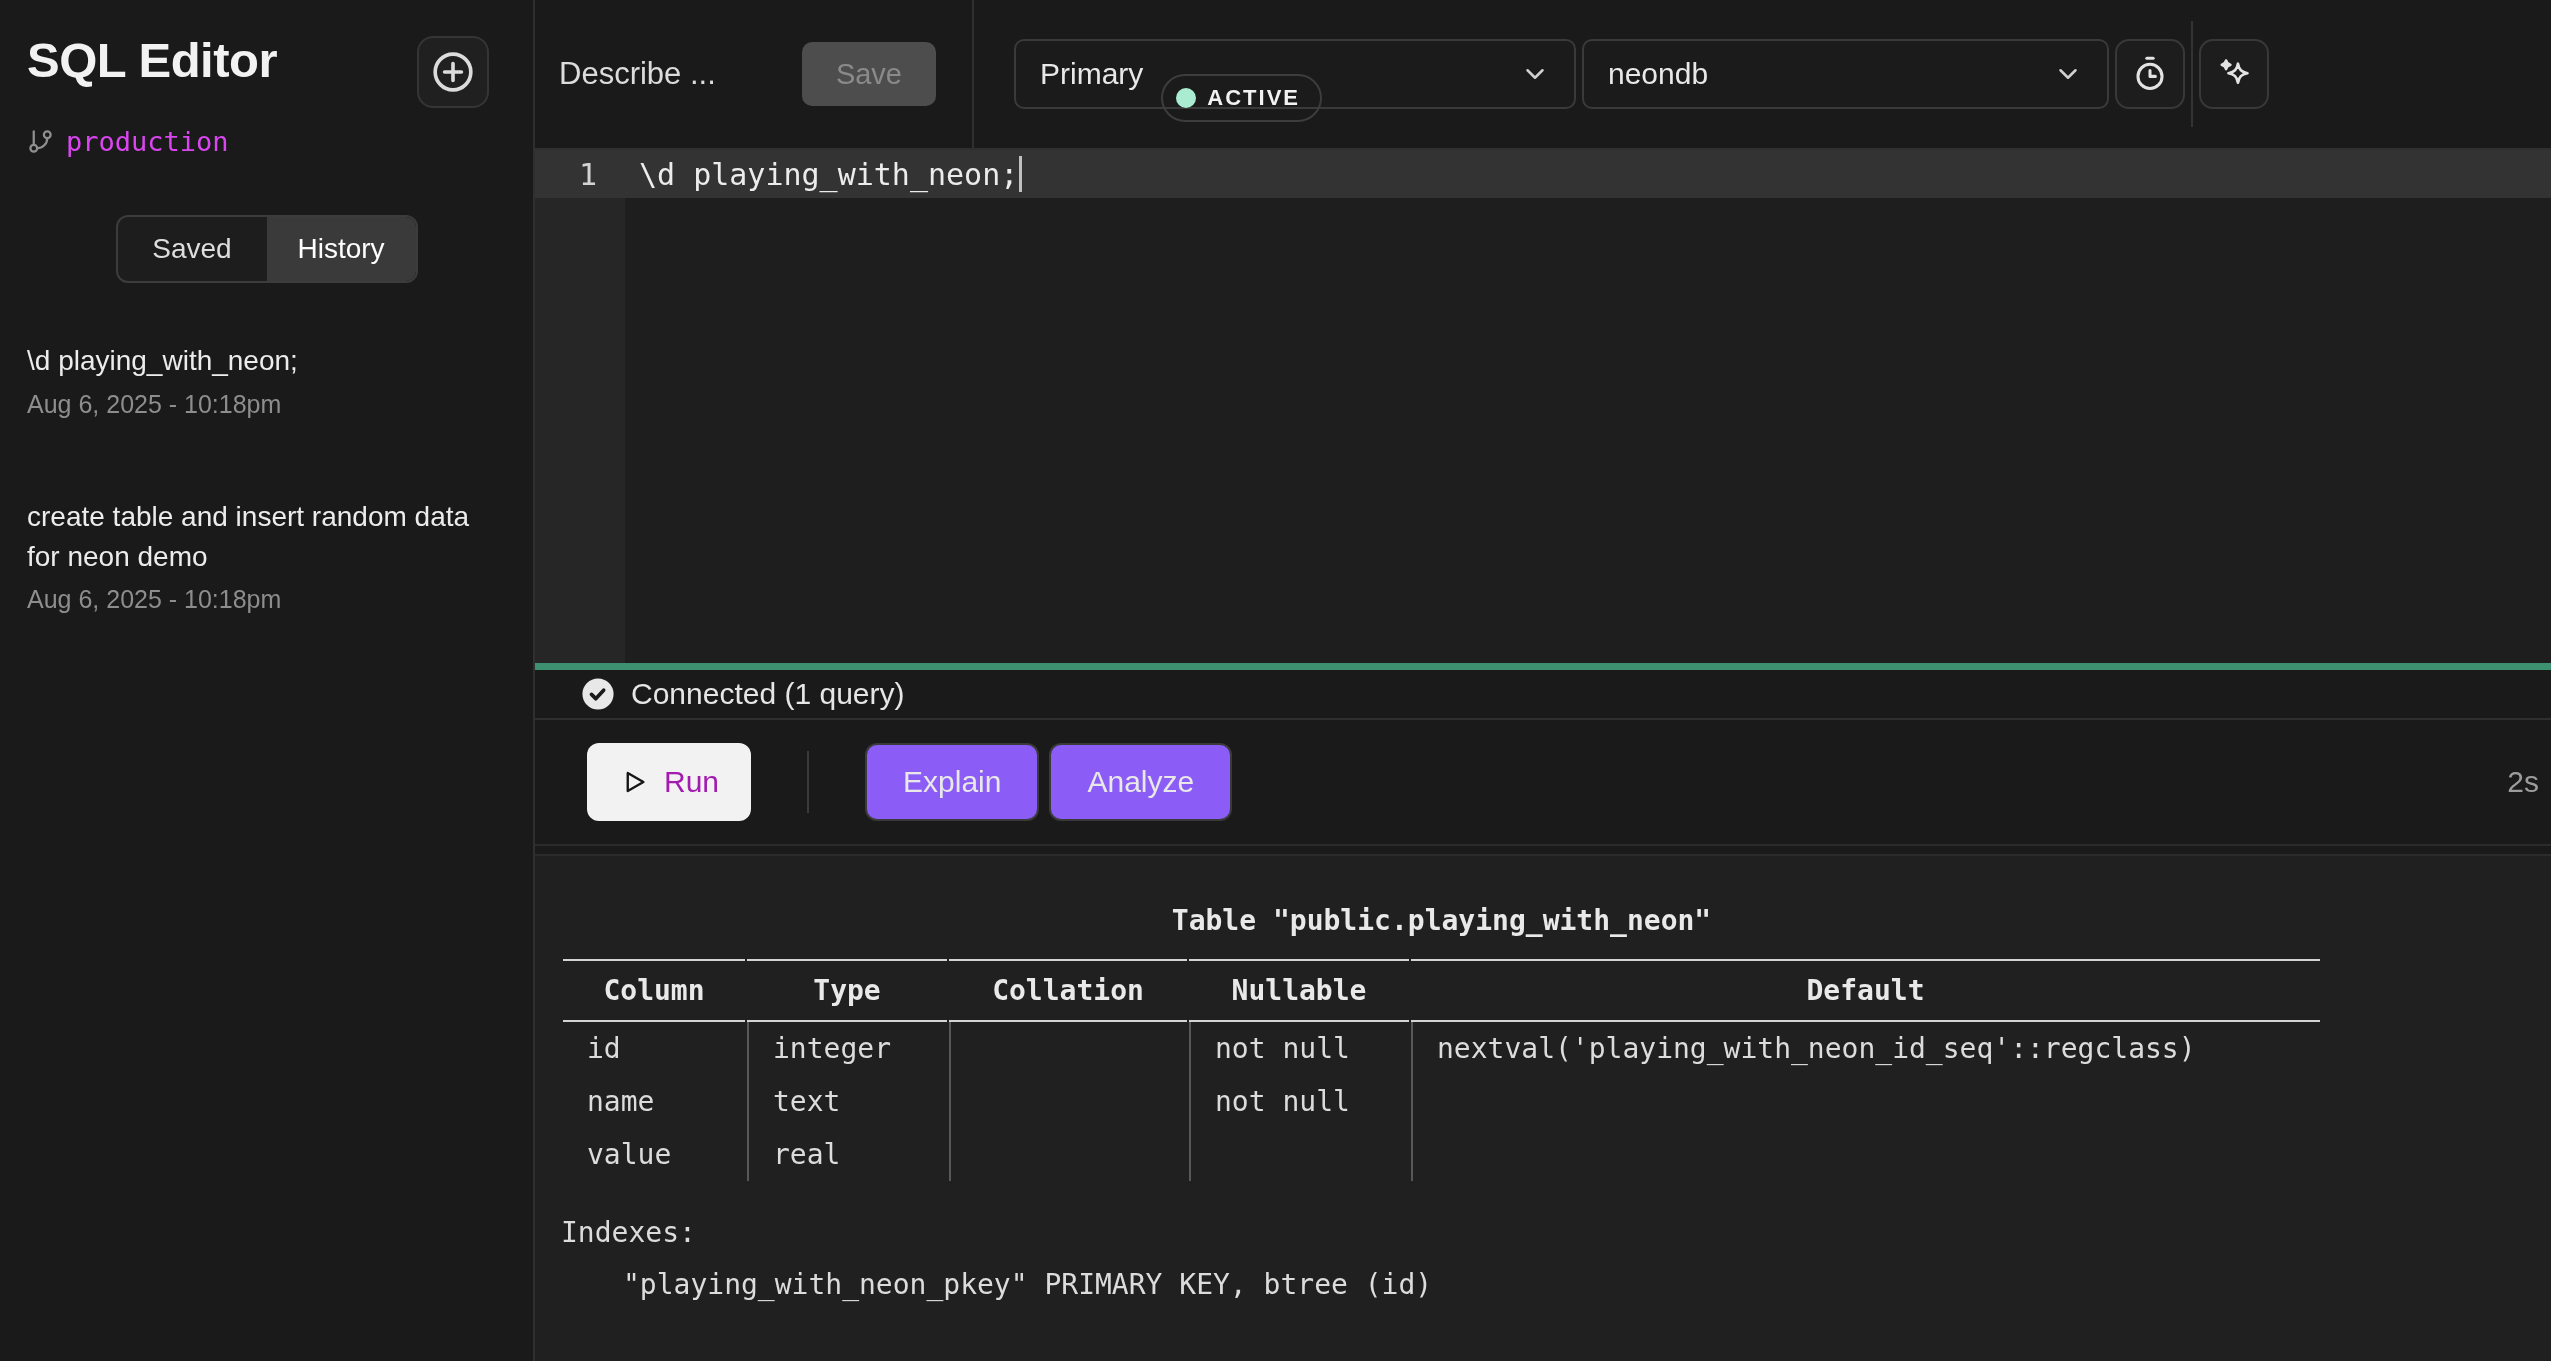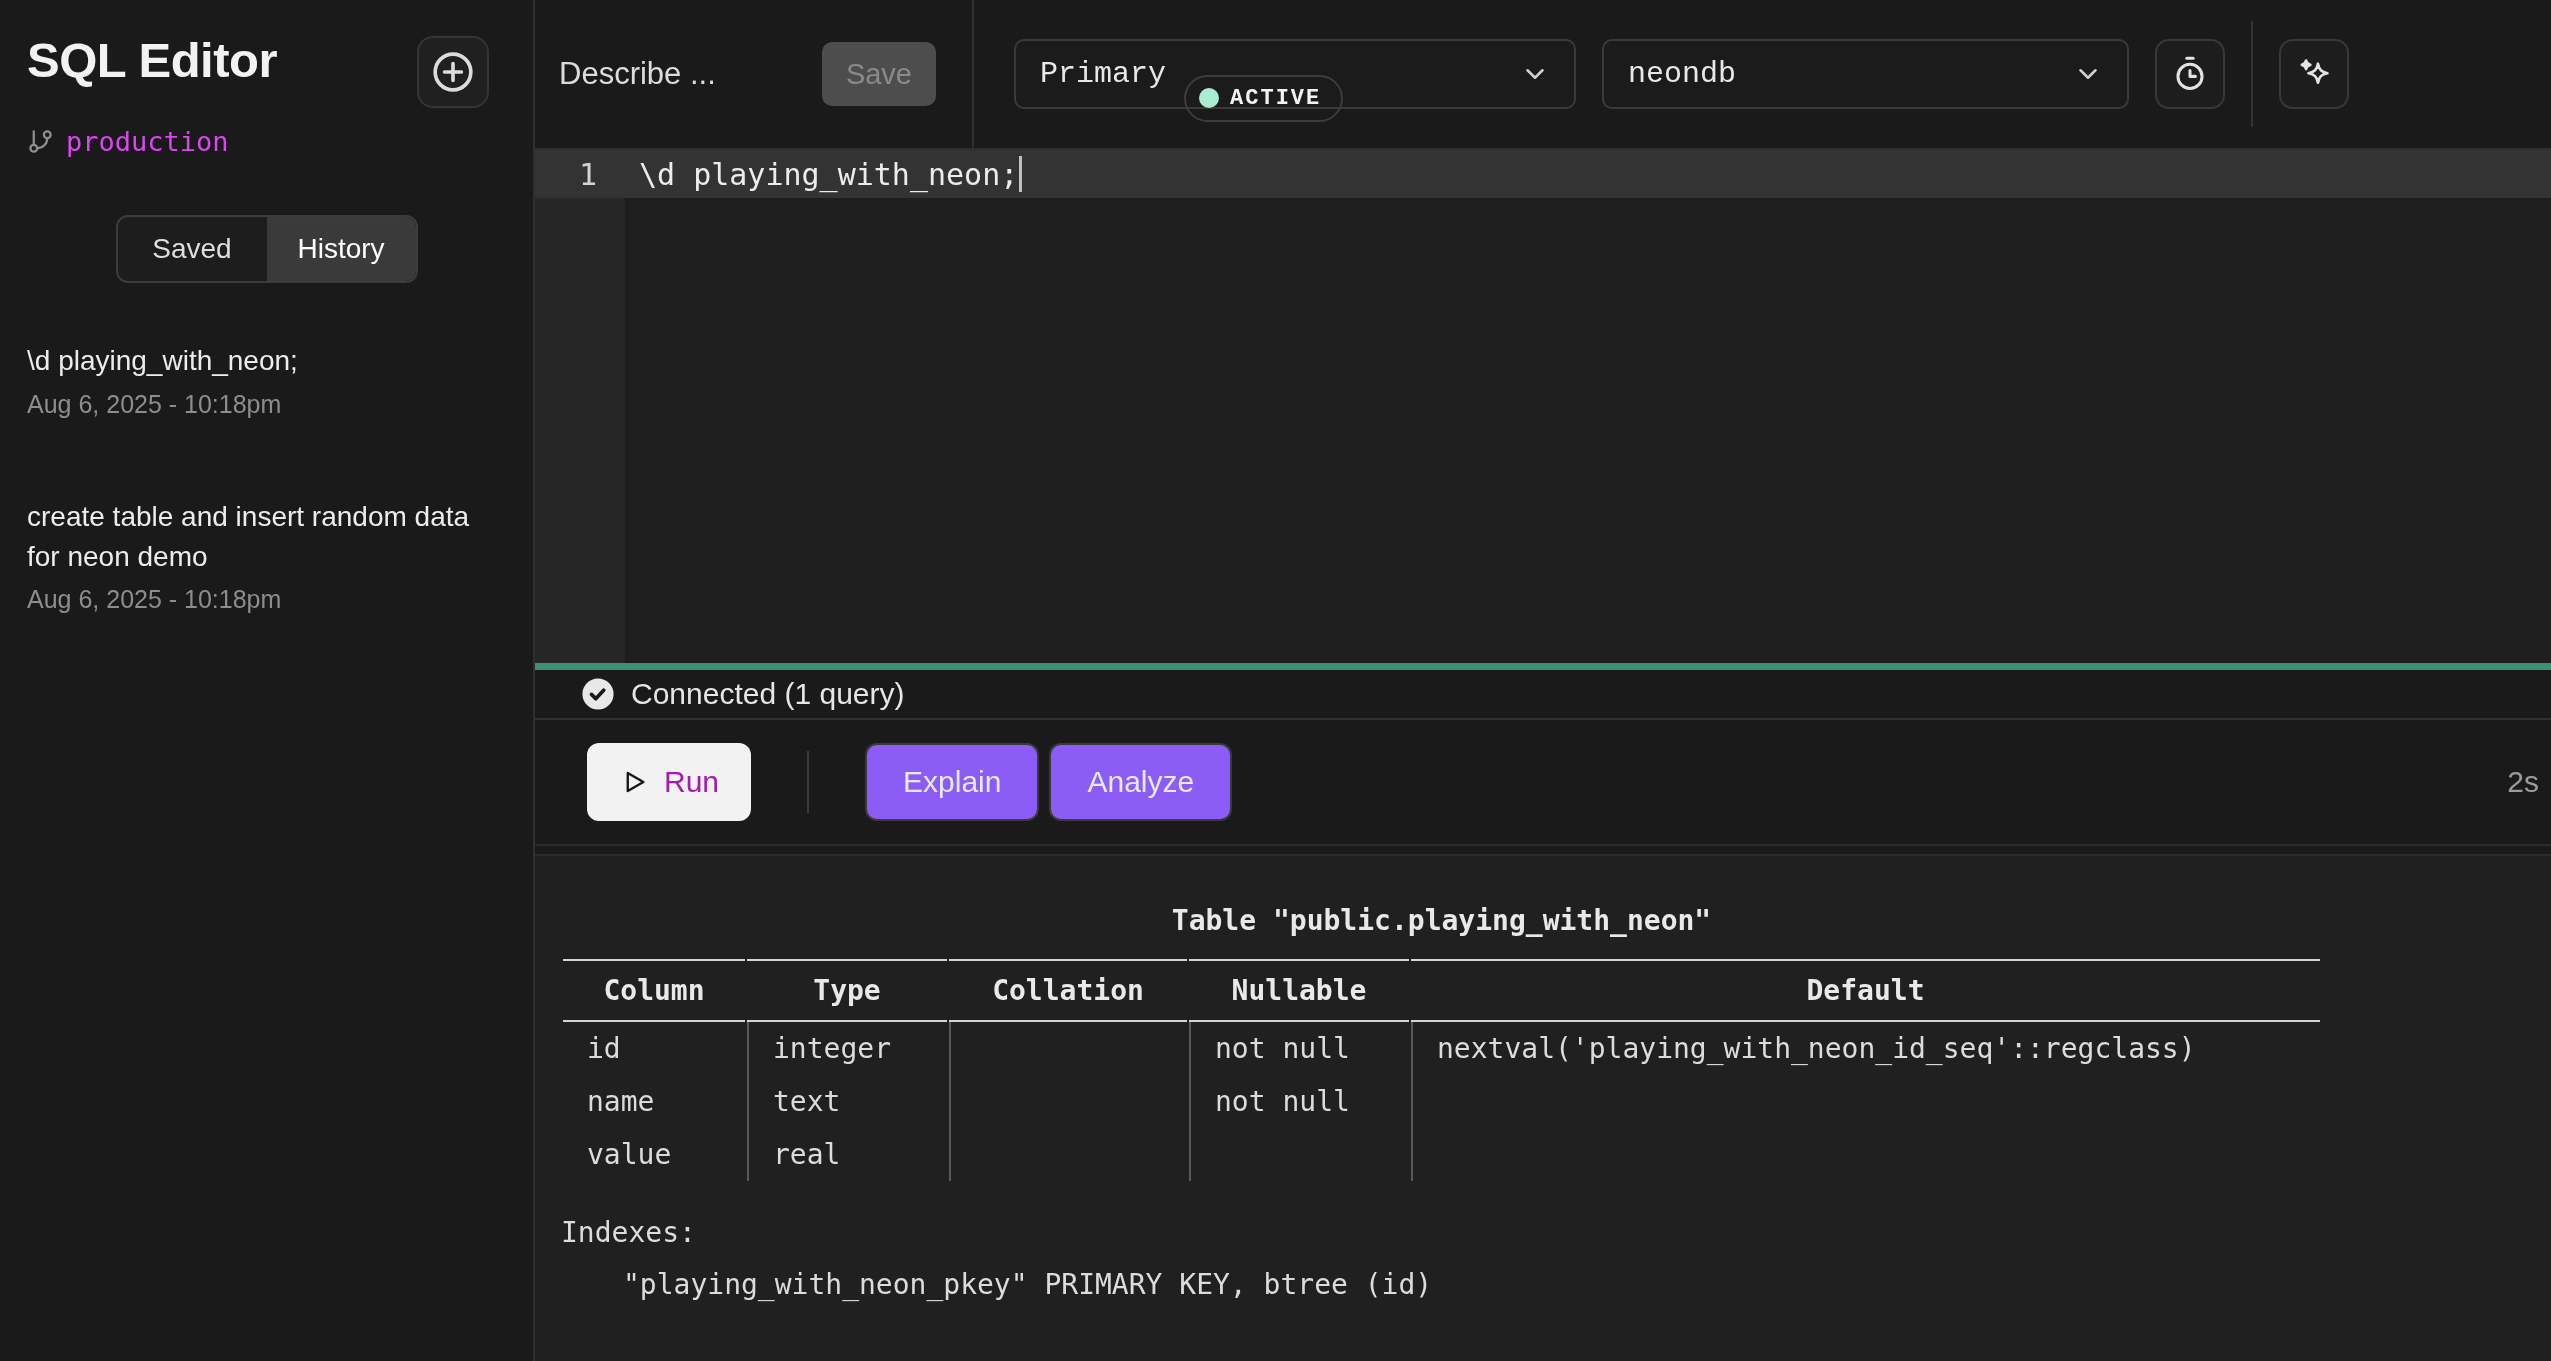--- a/index.html
+++ b/index.html
@@ -25,22 +25,22 @@
   .history-item .hi-title { font-size: 28px; line-height: 1.42; color: #ececec; max-width: 470px; }
   .history-item .hi-time { font-size: 25px; color: #8d8d8d; margin-top: 9px; }
 
   
   .main { flex: 1; min-width: 0; display: flex; flex-direction: column; }
 
   
   .topbar { height: 150px; flex: none; display: flex; align-items: stretch; border-bottom: 2px solid #2f2f2f; background: #1a1a1a; }
   .query-meta { width: 439px; flex: none; display: flex; align-items: center; justify-content: space-between; padding: 0 36px 0 24px; border-right: 2px solid #2f2f2f; }
   .query-title { font-size: 31px; color: #dcdcdc; white-space: nowrap; overflow: hidden; }
-  .save-btn { background: #4d4d4d; color: #8a8a8a; border: none; border-radius: 10px; font-size: 29px; height: 64px; padding: 0 24px; font-family: "Liberation Sans", sans-serif; }
-  .controls { flex: 1; display: flex; align-items: center; padding-left: 40px; gap: 26px; font-family: Liberation Mono, monospace; }
+  .save-btn { background: #4d4d4d; color: #8a8a8a; border: none; border-radius: 10px; font-size: 29px; height: 64px; padding: 0 34px; font-family: "Liberation Sans", sans-serif; }
+  .controls { flex: 1; display: flex; align-items: center; padding-left: 40px; gap: 6px; }
   .select { display: flex; align-items: center; height: 70px; border: 2px solid #3a3a3a; border-radius: 10px; padding: 0 24px; cursor: pointer; background: #1b1b1b; }
   .select-value { font-size: 30px; color: #e8e8e8; }
   .branch-select { width: 562px; }
   .db-select { width: 527px; }
   .select .chev { margin-left: auto; display: flex; }
   .env-badge { display: flex; align-items: center; gap: 11px; margin-left: 18px; border: 2px solid #3d3d3d; border-radius: 999px; padding: 9px 20px 9px 13px; margin-top: 48px; }
   .env-dot { width: 20px; height: 20px; border-radius: 50%; background: #a9ecd2; }
   .env-label { font-size: 22px; font-weight: bold; letter-spacing: 2px; color: #f2f2f2; }
   .icon-btn { width: 70px; height: 70px; flex: none; border: 2px solid #383838; border-radius: 14px; background: #1d1d1d; display: grid; place-items: center; cursor: pointer; }
   .topbar-divider { width: 2px; height: 106px; background: #333333; align-self: center; flex: none; }

